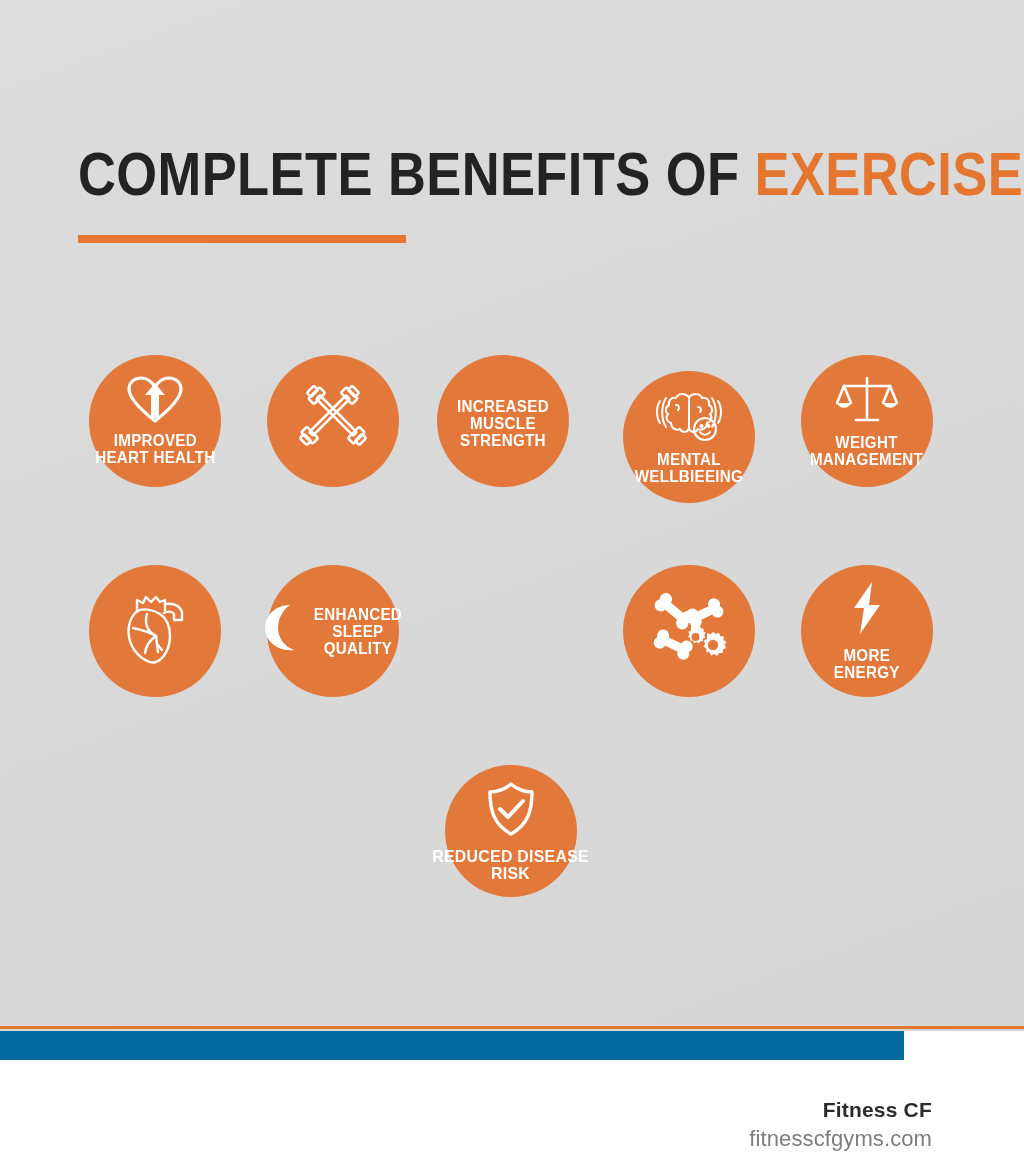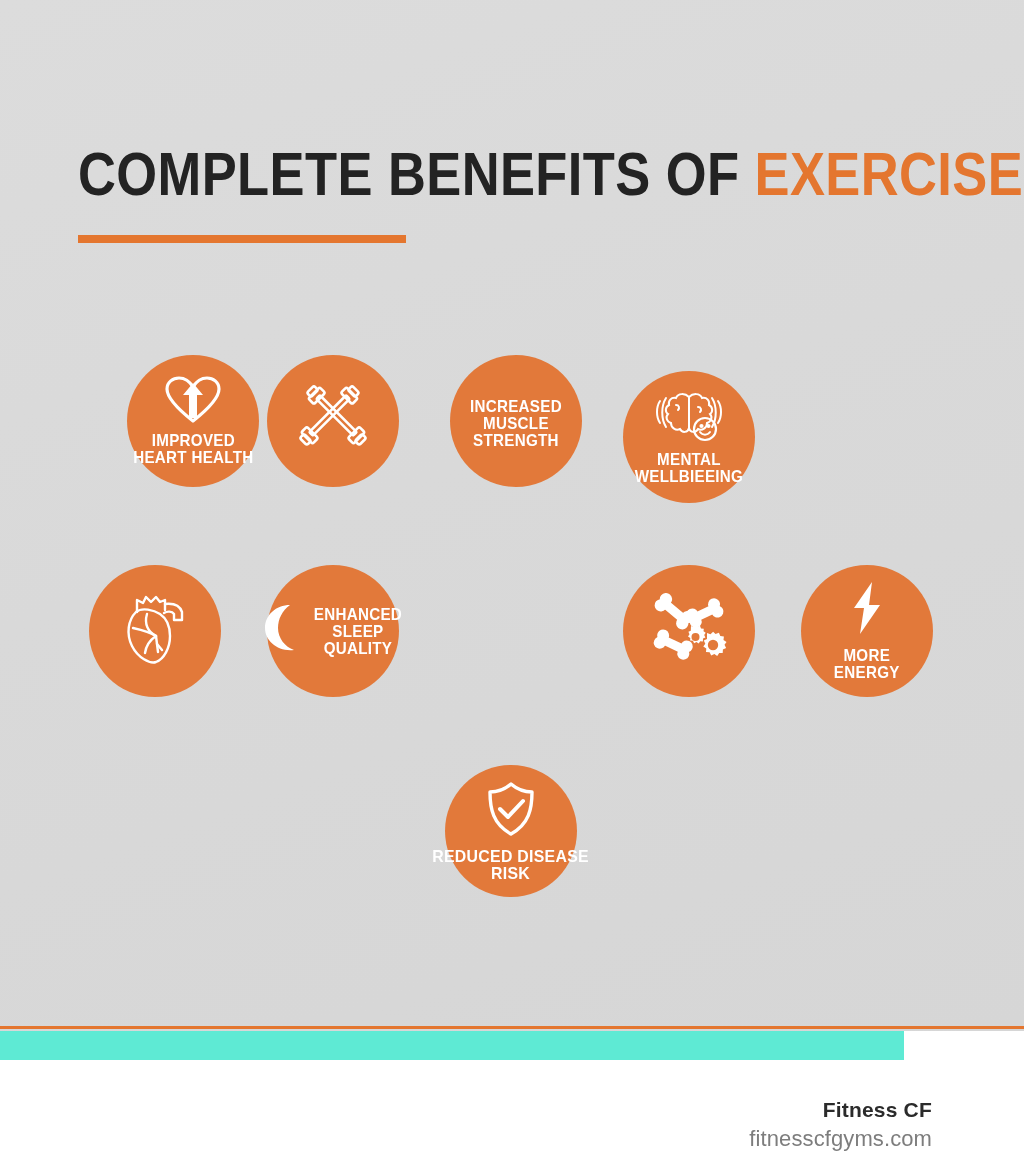--- a/index.html
+++ b/index.html
@@ -10,21 +10,21 @@
     width: 1024px;
     height: 1154px;
     background: #ffffff;
     font-family: "Liberation Sans", sans-serif;
     overflow: hidden;
   }
   .poster {
     position: relative;
     width: 904px;
     height: 1154px;
-    background: #5eead4;
+    background: #0369a1;
   }
   .canvas {
     position: absolute;
     left: 0;
     top: 0;
     width: 1024px;
     height: 1031px;
     background: linear-gradient(160deg, #dcdcdc 0%, #d9d9d9 45%, #d6d6d6 100%);
   }
 
@@ -173,21 +173,21 @@
 
     <div class="title-block">
       <h1 class="title">
         <span>COMPLETE BENEFITS OF </span><span class="accent">EXERCISE</span>
       </h1>
     </div>
     <div class="title-rule"></div>
 
     <div class="grid">
 
-      <div class="badge" style="left:89px; top:355px;margin-left:38px;">
+      <div class="badge" style="left:89px; top:355px;">
         <div class="disc"></div>
         <div class="inner">
           <span class="icon">
             <svg width="58" height="48" viewBox="0 0 58 48">
               <path d="M29 45 C10 30, 3 20, 3 13 C3 6, 9 2, 15 2 C21 2, 26 6, 29 11 C32 6, 37 2, 43 2 C49 2, 55 6, 55 13 C55 20, 48 30, 29 45 Z" fill="none" stroke="#ffffff" stroke-width="3.2" stroke-linejoin="round"></path>
               <path d="M29 7 L39 19 L33 19 L33 42 L25 42 L25 19 L19 19 Z" fill="#ffffff"></path>
             </svg>
           </span>
           <span class="caption">IMPROVED
 HEART HEALTH</span>
@@ -214,21 +214,21 @@
                   <rect x="62" y="25" width="8" height="16" rx="2"></rect>
                   <rect x="69" y="28" width="6" height="10" rx="2"></rect>
                 </g>
               </g>
             </svg>
           </span>
 
         </div>
       </div>
 
-      <div class="badge text-only" style="left:450px; top:355px;">
+      <div class="badge text-only" style="left:437px; top:355px;">
         <div class="disc"></div>
         <div class="inner">
 
           <span class="caption">INCREASED
 MUSCLE
 STRENGTH</span>
         </div>
       </div>
 
       <div class="badge" style="left:623px; top:371px;">
@@ -251,20 +251,42 @@
                 <circle cx="56.5" cy="37" r="1.1" fill="#ffffff"></circle>
                 <path d="M48 43 C50.5 46.5, 55.5 46.5, 58 43"></path>
               </g>
             </svg>
           </span>
           <span class="caption">MENTAL
 WELLBIEEING</span>
         </div>
       </div>
 
+      <div class="badge" style="left:801px; top:355px;">
+        <div class="disc"></div>
+        <div class="inner">
+          <span class="icon">
+            <svg width="62" height="52" viewBox="0 0 62 52">
+              <g stroke="#ffffff" fill="none" stroke-width="2.6" stroke-linecap="round">
+                <path d="M31 4 L31 44"></path>
+                <path d="M8 12 L54 12"></path>
+                <path d="M20 46 L42 46"></path>
+                <path d="M8 12 L1 29"></path>
+                <path d="M8 12 L15 29"></path>
+                <path d="M54 12 L47 29"></path>
+                <path d="M54 12 L61 29"></path>
+              </g>
+              <path d="M1 29 A7.5 7.5 0 0 0 15 29 Z" fill="#ffffff"></path>
+              <path d="M47 29 A7.5 7.5 0 0 0 61 29 Z" fill="#ffffff"></path>
+            </svg>
+          </span>
+          <span class="caption">WEIGHT
+MANAGEMENT</span>
+        </div>
+      </div>
 
       <div class="badge icon-only" style="left:89px; top:565px;">
         <div class="disc"></div>
         <div class="inner">
           <span class="icon">
             <svg width="70" height="78" viewBox="0 0 70 78">
               <g fill="none" stroke="#ffffff" stroke-width="2.4" stroke-linejoin="round" stroke-linecap="round">
                 <path d="M16 22 C8 30, 6 44, 12 56 C18 68, 30 74, 36 72 C44 69, 50 58, 50 46 C50 36, 46 28, 40 24 C34 20, 22 17, 16 22 Z"></path>
                 <path d="M17 22 L17 10 L23 13 L26 7 L31 12 L36 7 L40 12 L45 10 L45 20"></path>
                 <path d="M45 14 C54 13, 60 16, 62 22 L62 30 L54 30 L54 24 C52 21, 47 21, 44 23"></path>

